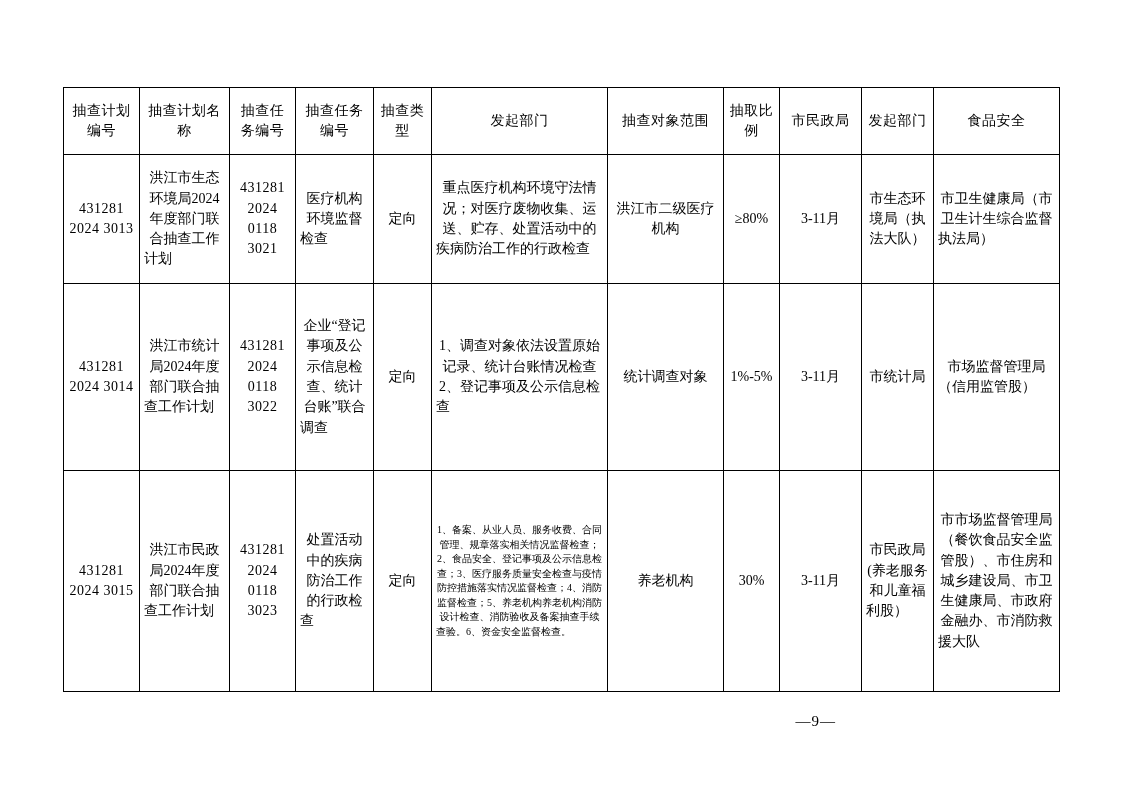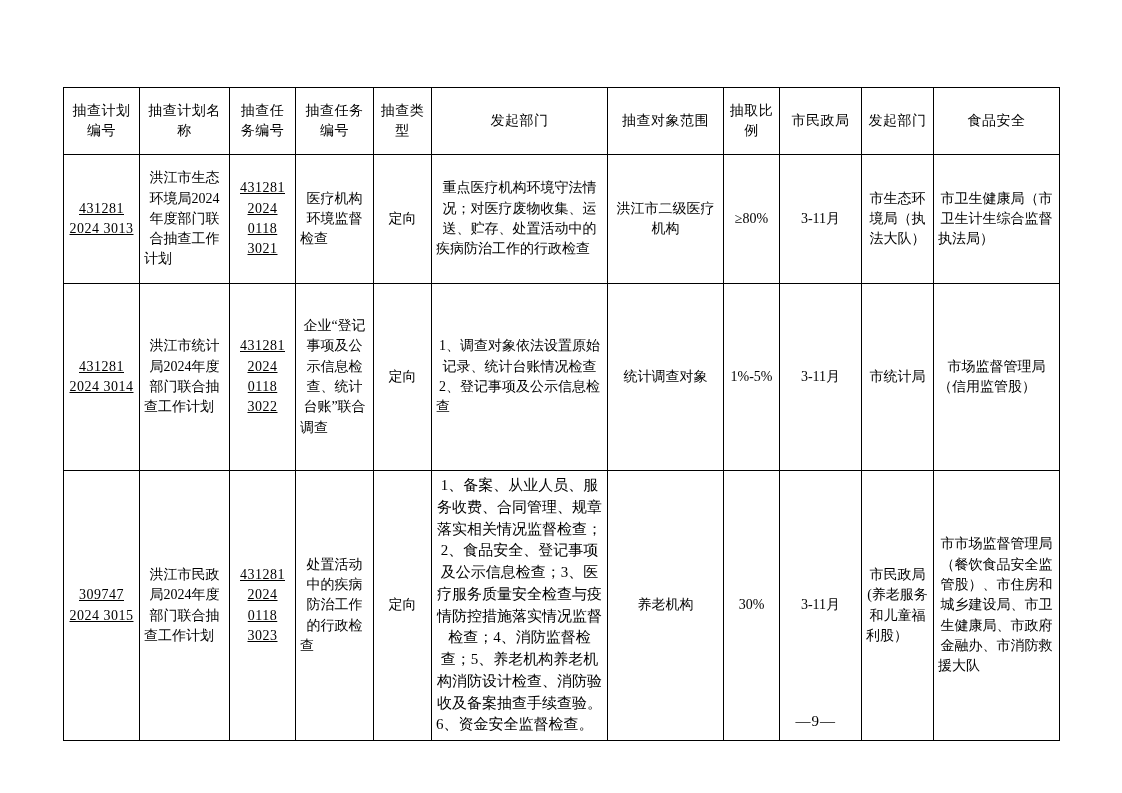--- a/index.html
+++ b/index.html
@@ -54,29 +54,29 @@
   col.c2 { width: 66px; }
   col.c3 { width: 78px; }
   col.c4 { width: 58px; }
   col.c5 { width: 176px; }
   col.c6 { width: 116px; }
   col.c7 { width: 56px; }
   col.c8 { width: 82px; }
   col.c9 { width: 72px; }
   col.c10 { width: 126px; }
 
-  .cell-num { letter-spacing: 0.5px; text-decoration: underline; }
+  .cell-num { letter-spacing: 0.5px; }
   .cell-left {
     text-align: justify;
     text-align-last: left;
     padding-left: 8px;
     padding-right: 8px;
   }
   .cell-small {
-    font-size: 15px;
+    font-size: 10px;
     line-height: 1.6;
     text-align: justify;
     text-align-last: left;
     padding-left: 7px;
     padding-right: 7px;
   }
   .r1 td { height: 120px; }
   .r2 td { height: 178px; }
   .r3 td { height: 212px; }
 
@@ -144,21 +144,21 @@
           <td class="cell-left">企业“登记事项及公示信息检查、统计台账”联合调查</td>
           <td>定向</td>
           <td class="cell-left">1、调查对象依法设置原始记录、统计台账情况检查2、登记事项及公示信息检查</td>
           <td>统计调查对象</td>
           <td>1%-5%</td>
           <td>3-11月</td>
           <td>市统计局</td>
           <td class="cell-left">市场监督管理局（信用监管股）</td>
         </tr>
         <tr class="r3">
-          <td class="cell-num">309747 2024 3015</td>
+          <td class="cell-num">431281 2024 3015</td>
           <td class="cell-left">洪江市民政局2024年度部门联合抽查工作计划</td>
           <td class="cell-num">431281 2024 0118 3023</td>
           <td class="cell-left">处置活动中的疾病防治工作的行政检查</td>
           <td>定向</td>
           <td class="cell-small">1、备案、从业人员、服务收费、合同管理、规章落实相关情况监督检查；2、食品安全、登记事项及公示信息检查；3、医疗服务质量安全检查与疫情防控措施落实情况监督检查；4、消防监督检查；5、养老机构养老机构消防设计检查、消防验收及备案抽查手续查验。6、资金安全监督检查。</td>
           <td>养老机构</td>
           <td>30%</td>
           <td>3-11月</td>
           <td class="cell-left">市民政局(养老服务和儿童福利股）</td>
           <td class="cell-left">市市场监督管理局（餐饮食品安全监管股）、市住房和城乡建设局、市卫生健康局、市政府金融办、市消防救援大队</td>

